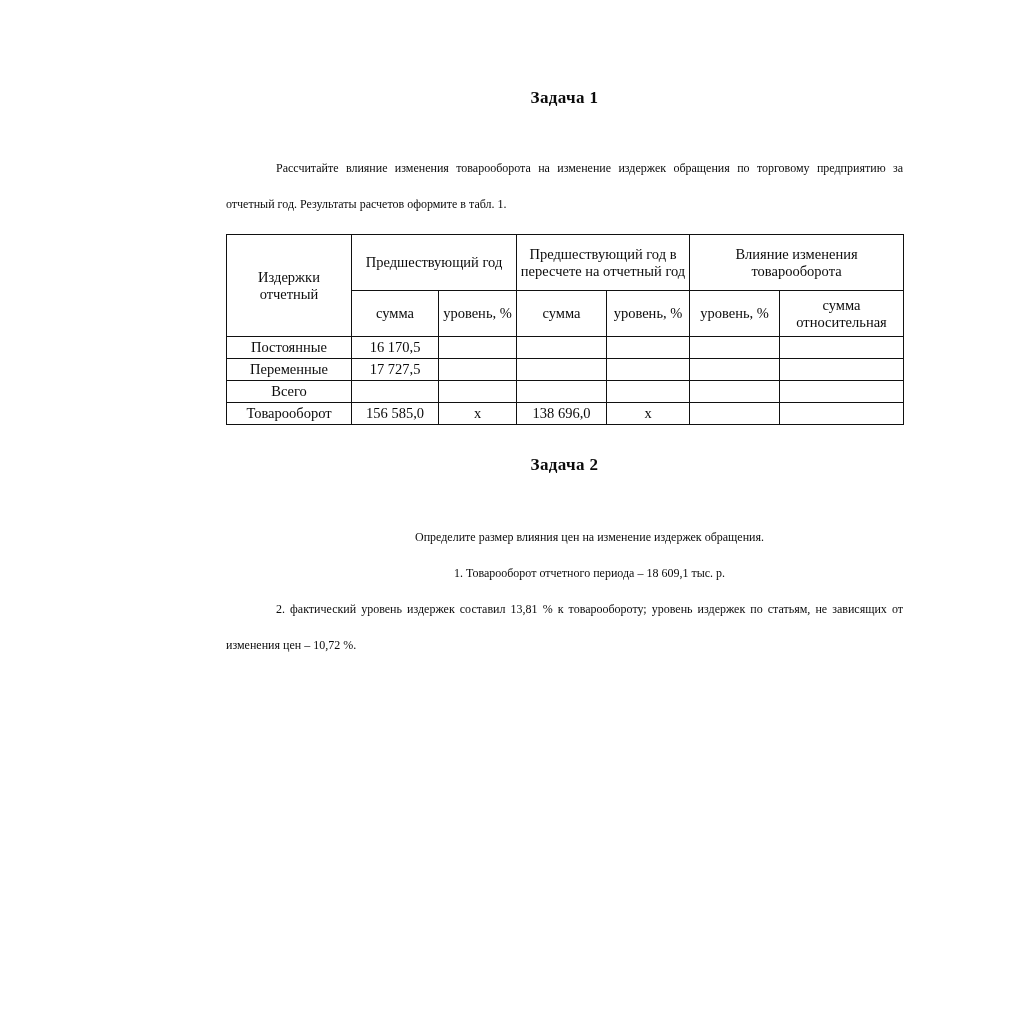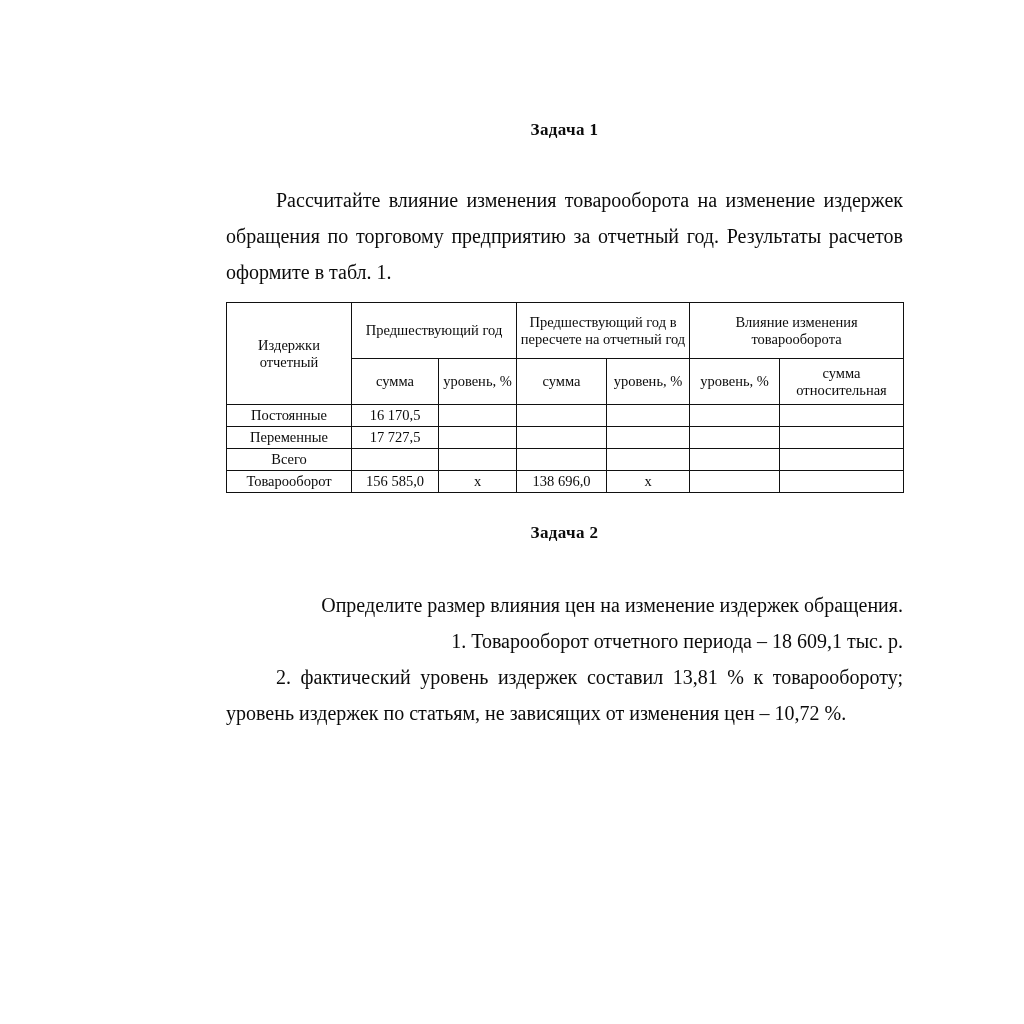--- a/index.html
+++ b/index.html
@@ -31,34 +31,34 @@
     width: 677px;
   }
 
   
   .task-heading {
     font-size: 17px;
     font-weight: bold;
     text-align: center;
     letter-spacing: 0.4px;
   }
-  #heading-task-1 { margin-top: 120px; }
+  #heading-task-1 { margin-top: 88px; }
   #heading-task-2 { margin-top: 0; }
 
   
   .para {
-    font-size: 20px;
+    font-size: 12px;
     line-height: 36px;
     text-align: justify;
     text-justify: inter-word;
     margin: 0;
     hyphens: none;
   }
   .para.indent { text-indent: 50px; }
-  .para.nojust { text-align: right; }
+  .para.nojust { text-align: center; }
 
   .block-task1-body { margin-top: 42px; }
   .block-table-caption { margin-top: 0; }
   .block-task2-intro { margin-top: 44px; }
 
   
   .table-wrap {
     margin-top: 12px;
     width: 677px;
   }

